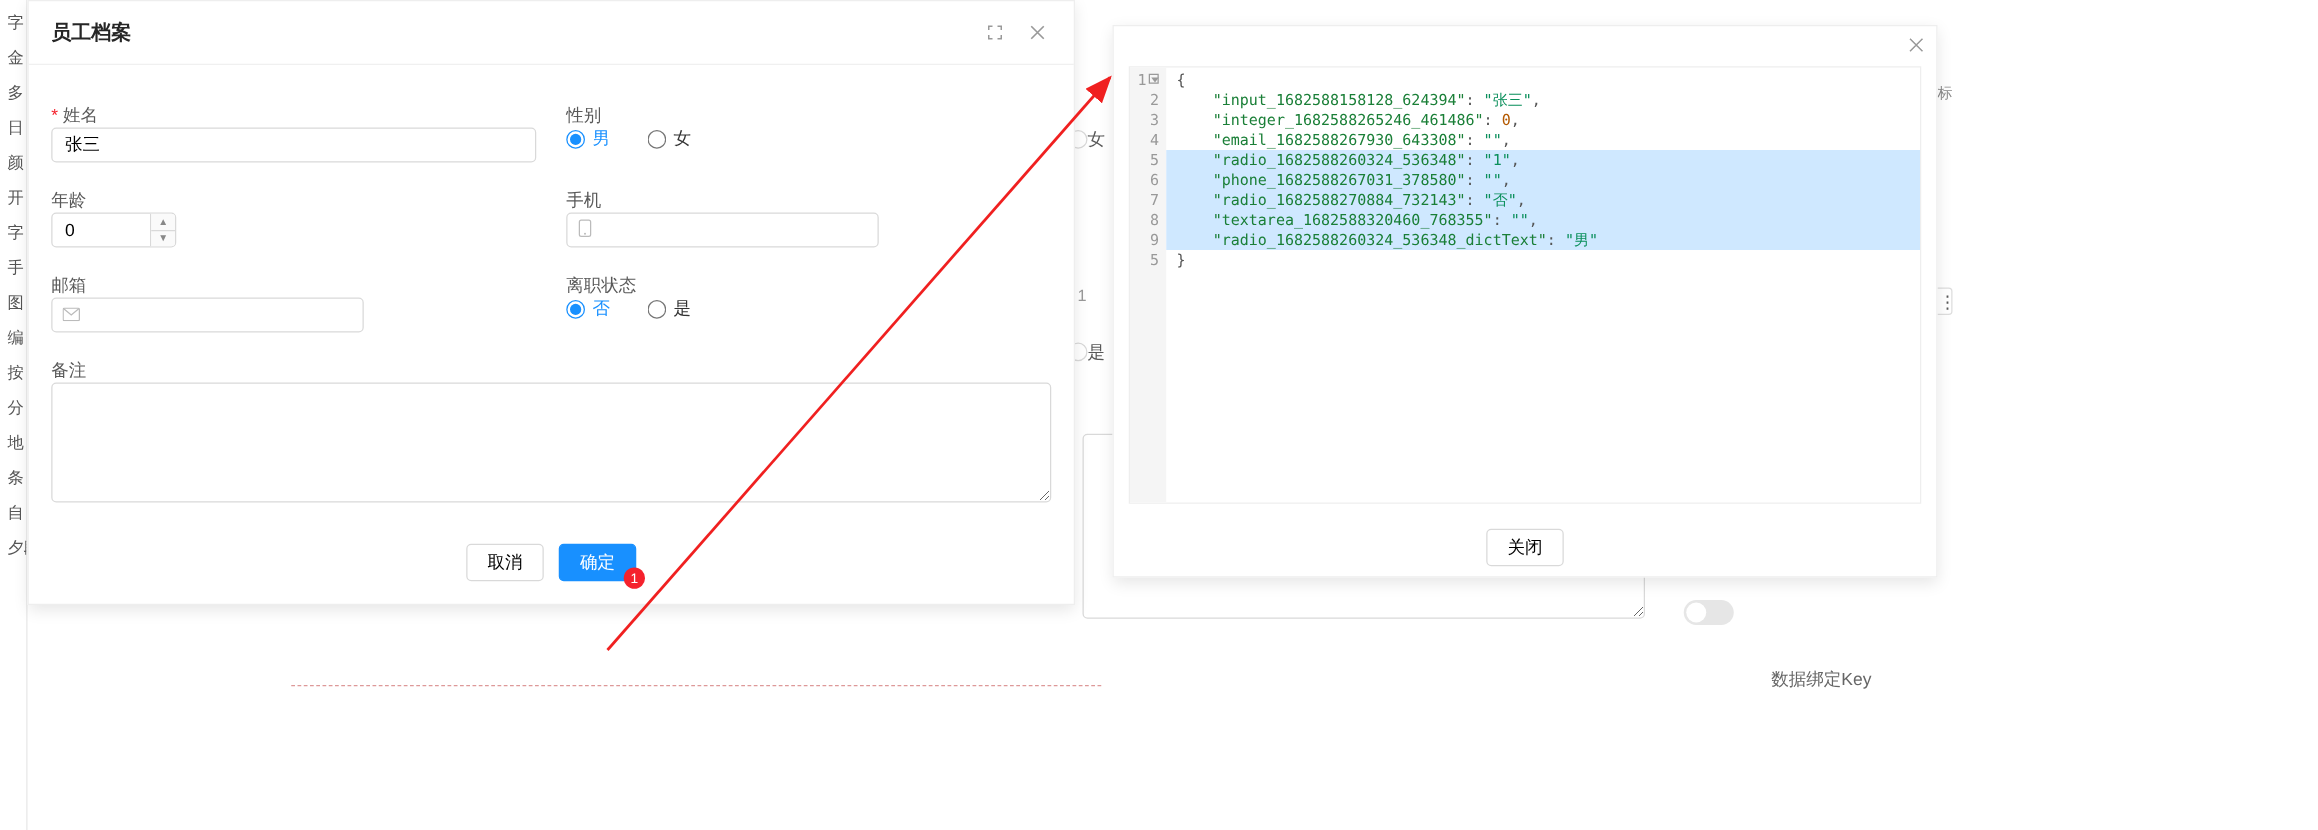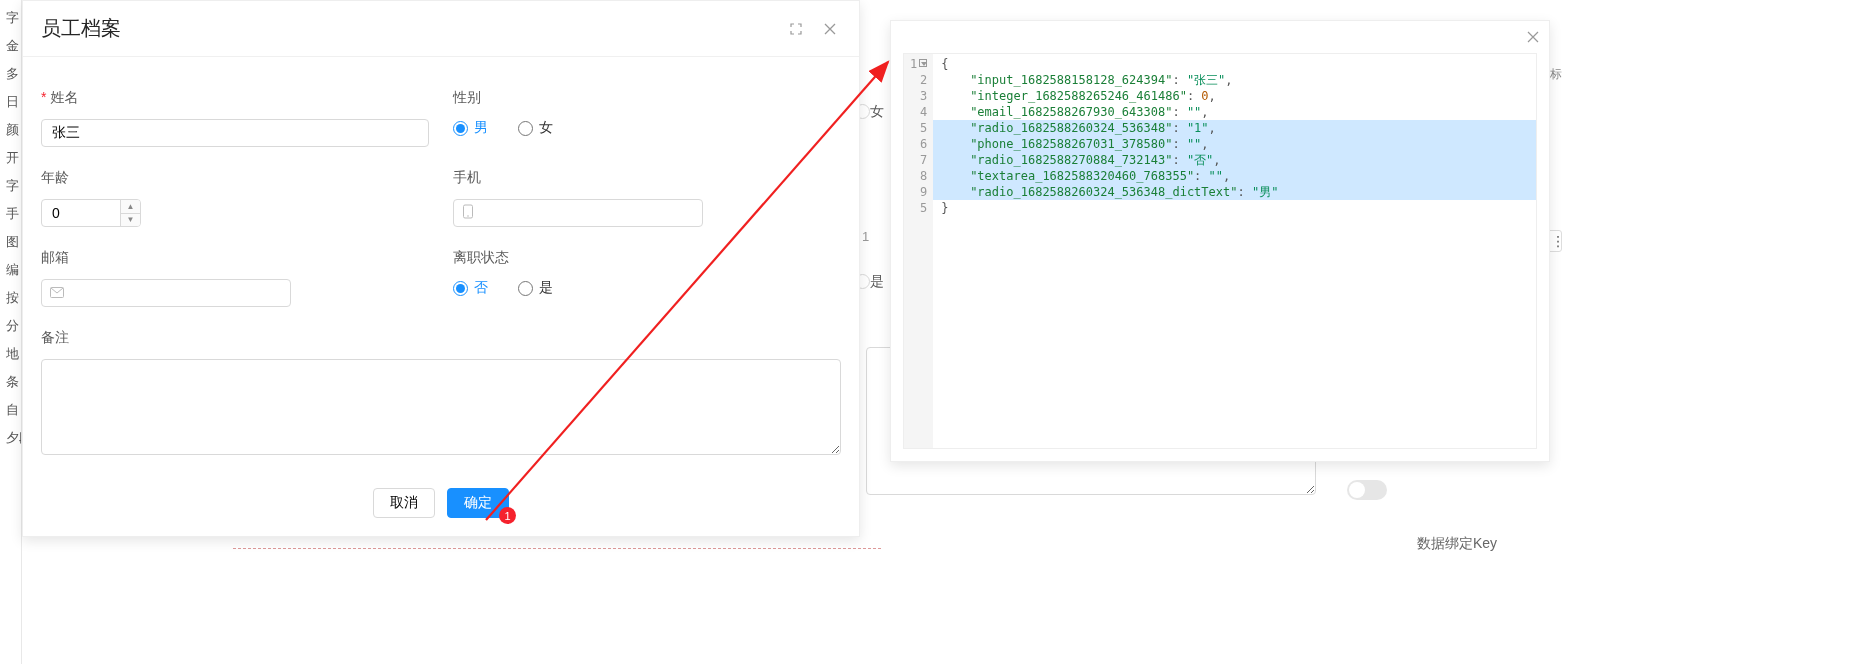--- a/index.html
+++ b/index.html
@@ -5,28 +5,28 @@
 * { box-sizing: border-box; margin: 0; padding: 0; }
 body { font-family: -apple-system, "PingFang SC", "Microsoft YaHei", sans-serif; font-size: 14px; color: #333; background: #fff; width: 1854px; height: 664px; position: relative; overflow: hidden; }
 
 
 .left-edge { position: absolute; left: 0; top: 0; width: 22px; height: 664px; border-right: 1px solid #e8e8e8; background: #fff; overflow: hidden; }
 .left-edge div { height: 28px; line-height: 28px; padding-left: 6px; font-size: 13px; color: #555; white-space: nowrap; }
 
 
 .form-modal { position: absolute; left: 22px; top: 0; width: 838px; background: #fff; border: 1px solid #eee; box-shadow: 0 4px 12px rgba(0,0,0,.1); }
 .form-header { display: flex; align-items: center; padding: 14px 18px; border-bottom: 1px solid #f0f0f0; }
-.form-header .title { flex: 1; font-size: 20px; font-weight: 400; color: #262626; }
+.form-header .title { flex: 1; font-size: 16px; font-weight: 700; color: #262626; }
 .form-header .icon-btn { width: 22px; height: 22px; margin-left: 12px; color: #999; cursor: pointer; display: inline-flex; align-items: center; justify-content: center; }
 .form-body { padding: 10px 18px 18px; }
 .form-row { display: flex; gap: 24px; margin-top: 22px; justify-content: center; }
 .form-col { flex: 1; min-width: 0; }
 .blk-label { font-size: 14px; color: #595959; }
 .blk-label .req { color: #f5222d; margin-right: 4px; }
-.blk-ctrl { margin-top: 12px; }
+.blk-ctrl { }
 input[type=text], .num-input, textarea { width: 100%; border: 1px solid #d9d9d9; border-radius: 4px; padding: 5px 10px; font-size: 14px; outline: none; font-family: inherit; }
 .num-wrap { position: relative; width: 100px; }
 .num-input { padding-right: 22px; }
 .num-handlers { position: absolute; right: 1px; top: 1px; bottom: 1px; width: 20px; border-left: 1px solid #d9d9d9; background: #fafafa; border-radius: 0 3px 3px 0; display: flex; flex-direction: column; }
 .num-handlers span { flex: 1; display: flex; align-items: center; justify-content: center; font-size: 8px; color: #888; cursor: pointer; }
 .num-handlers span:first-child { border-bottom: 1px solid #d9d9d9; }
 .inp-icon { position: relative; width: 250px; }
 .inp-icon .pi { position: absolute; left: 9px; top: 50%; transform: translateY(-50%); color: #bbb; }
 .inp-icon input { padding-left: 28px; }
 .radio-group label { display: inline-flex; align-items: center; margin-right: 26px; cursor: pointer; }
@@ -235,20 +235,23 @@
         <div>4</div>
         <div>5</div>
         <div>6</div>
         <div>7</div>
         <div>8</div>
         <div>9</div>
         <div>5</div>
       </div>
     <div class="code"><div><span class="tok-p">{</span></div><div><span class="tok-p">    </span><span class="tok-k">"input_1682588158128_624394"</span><span class="tok-p">: </span><span class="tok-s">"张三"</span><span class="tok-p">,</span></div><div><span class="tok-p">    </span><span class="tok-k">"integer_1682588265246_461486"</span><span class="tok-p">: </span><span class="tok-n">0</span><span class="tok-p">,</span></div><div><span class="tok-p">    </span><span class="tok-k">"email_1682588267930_643308"</span><span class="tok-p">: </span><span class="tok-s">""</span><span class="tok-p">,</span></div><div class="hl"><span class="tok-p">    </span><span class="tok-k">"radio_1682588260324_536348"</span><span class="tok-p">: </span><span class="tok-s">"1"</span><span class="tok-p">,</span></div><div class="hl"><span class="tok-p">    </span><span class="tok-k">"phone_1682588267031_378580"</span><span class="tok-p">: </span><span class="tok-s">""</span><span class="tok-p">,</span></div><div class="hl"><span class="tok-p">    </span><span class="tok-k">"radio_1682588270884_732143"</span><span class="tok-p">: </span><span class="tok-s">"否"</span><span class="tok-p">,</span></div><div class="hl"><span class="tok-p">    </span><span class="tok-k">"textarea_1682588320460_768355"</span><span class="tok-p">: </span><span class="tok-s">""</span><span class="tok-p">,</span></div><div class="hl"><span class="tok-p">    </span><span class="tok-k">"radio_1682588260324_536348_dictText"</span><span class="tok-p">: </span><span class="tok-s">"男"</span></div><div><span class="tok-p">}</span></div></div>
   </div>
+  <div class="json-footer">
+    <button class="btn">关闭</button>
+  </div>
 </div>
 
 <svg class="arrow-svg" width="420" height="470">
   <defs>
       <marker id="ah" markerWidth="10" markerHeight="8" refX="9" refY="4" orient="auto">
         <polygon points="0 0, 10 4, 0 8" fill="#f02020"></polygon>
       </marker>
     </defs>
   <line x1="3" y1="464" x2="405" y2="6" stroke="#f02020" stroke-width="2.2" marker-end="url(#ah)"></line>
 </svg>

